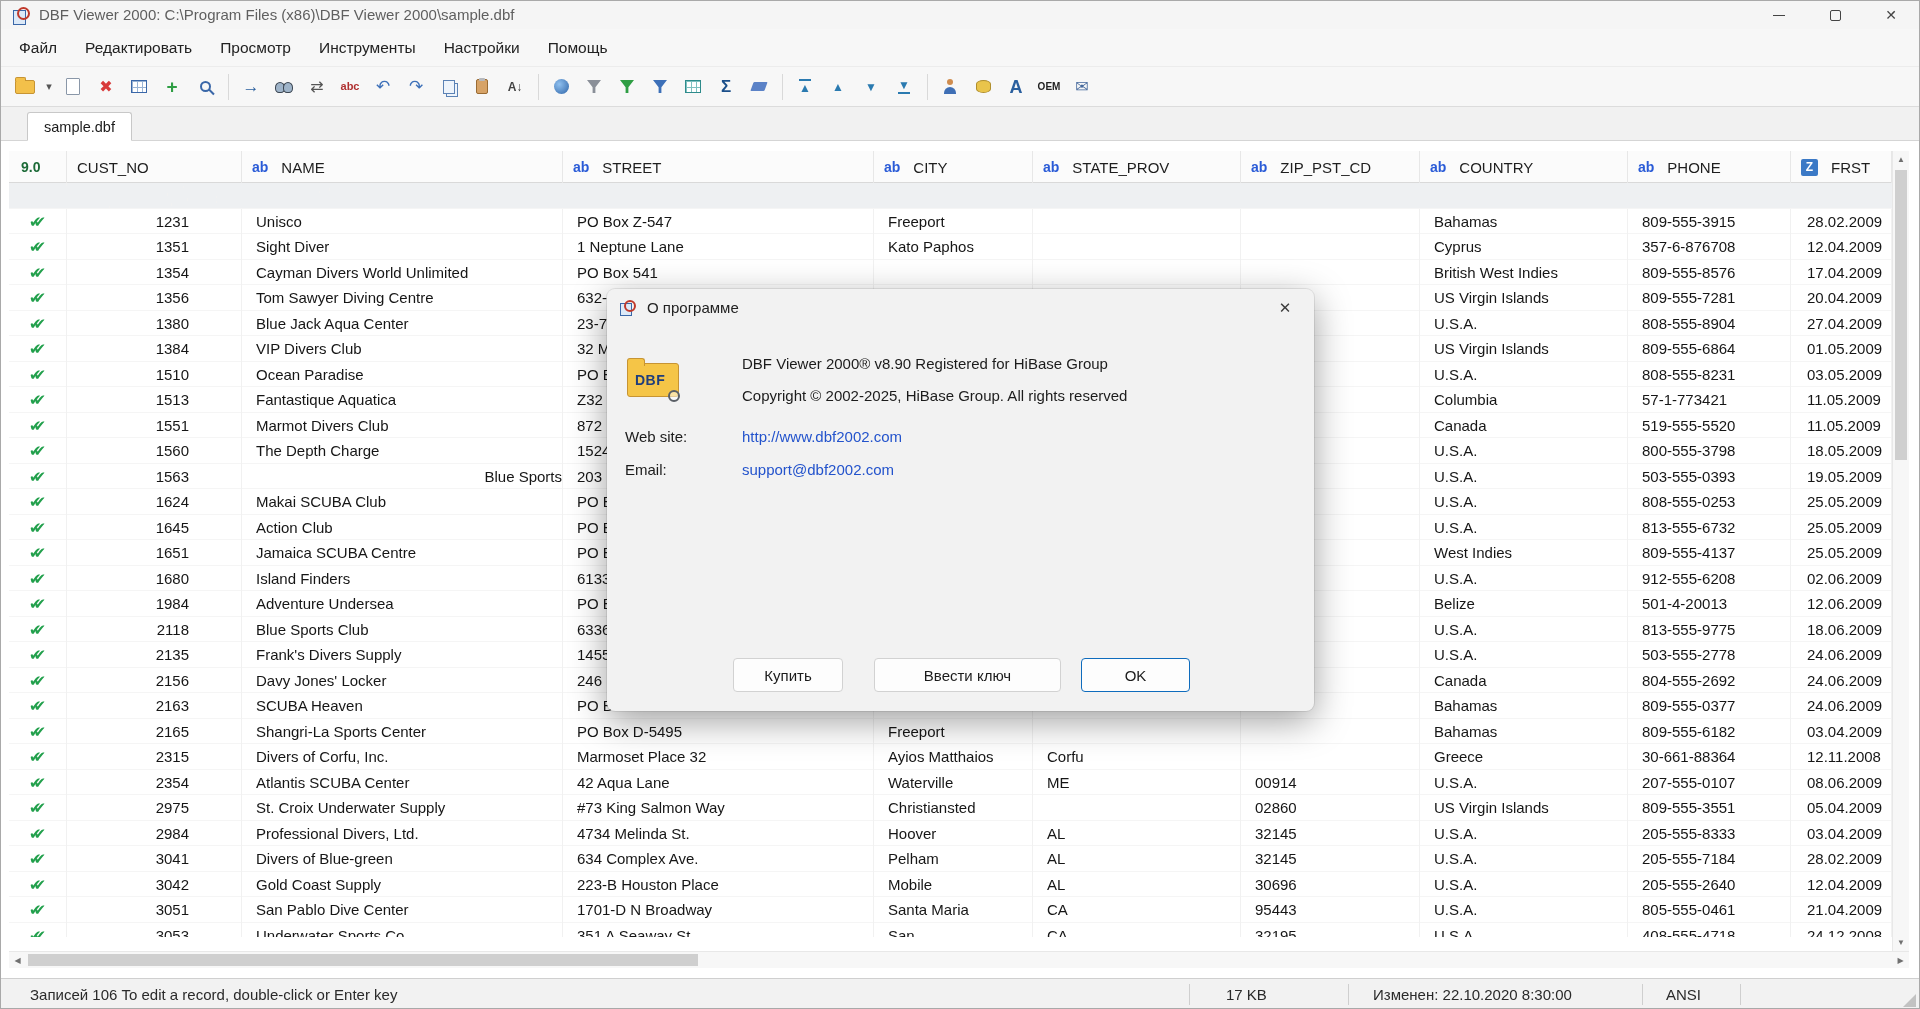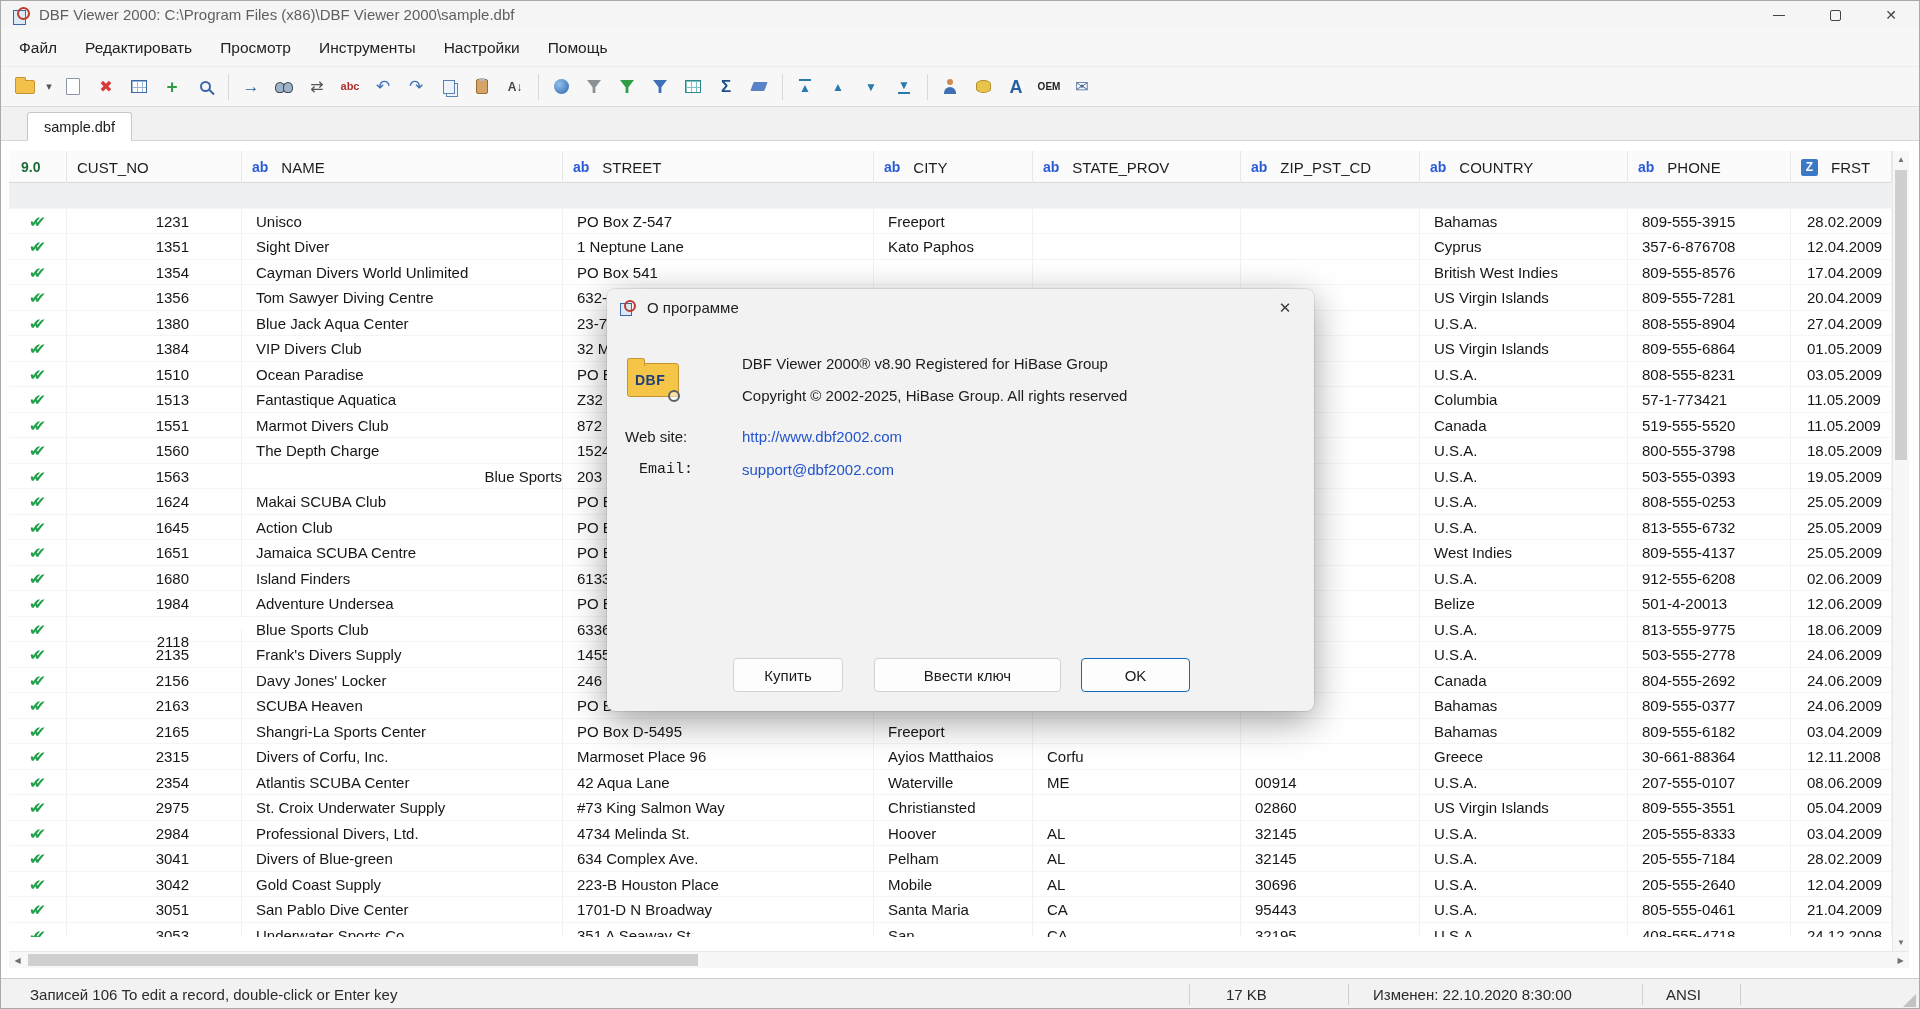--- a/index.html
+++ b/index.html
@@ -109,21 +109,21 @@
   .dlg-close::before { content:"\2715"; font-size:15px; color:#3c3c3c; }
   .dlg-logo { position:absolute; left:18px; top:64px; width:58px; height:50px; }
   .dlg-logo::before { content:""; position:absolute; left:2px; top:10px; right:4px; bottom:6px; background:#f5c547; border:1px solid #c79433; border-radius:3px; }
   .dlg-logo::after { content:""; position:absolute; top:5px; left:2px; width:16px; height:7px; background:#f5c547; border:1px solid #c79433; border-bottom:none; border-radius:3px 3px 0 0; }
   .dlg-logo-text { position:absolute; left:10px; top:19px; font-weight:700; color:#1f3e7c; font-size:14px; letter-spacing:.5px; z-index:2; }
   .dlg-logo-mag { position:absolute; right:3px; bottom:1px; width:12px; height:12px; border:2px solid #5a5f66; border-radius:50%; z-index:2; background:rgba(255,255,255,.5); }
   .dlg-line1 { position:absolute; left:135px; top:66px; color:#1c1c1c; }
   .dlg-line2 { position:absolute; left:135px; top:98px; color:#1c1c1c; }
   .dlg-weblabel { position:absolute; left:18px; top:139px; }
   .dlg-weblink { position:absolute; left:135px; top:139px; color:#2353cc; text-decoration:none; }
-  .dlg-emaillabel { position:absolute; left:32px; top:172px;font-family:Liberation Mono, monospace; }
+  .dlg-emaillabel { position:absolute; left:18px; top:172px; }
   .dlg-emaillink { position:absolute; left:135px; top:172px; color:#2353cc; text-decoration:none; }
   .dlg-btn { position:absolute; top:369px; height:34px; background:#fdfdfd; border:1px solid #d2d2d2; border-radius:4px; display:flex; align-items:center; justify-content:center; color:#1b1b1b; }
   .dlg-btn.buy { left:126px; width:110px; }
   .dlg-btn.key { left:267px; width:187px; }
   .dlg-btn.ok  { left:474px; width:109px; border:1.5px solid #0f6cbd; }
 </style>
 </head>
 <body>
 
 <div class="titlebar">
@@ -497,21 +497,21 @@
         <div class="td c2" style="width: 311px;">PO Bo</div>
         <div class="td c3" style="width: 159px;"></div>
         <div class="td c4" style="width: 208px;"></div>
         <div class="td c5" style="width: 179px;"></div>
         <div class="td c6" style="width: 208px;">Belize</div>
         <div class="td c7" style="width: 163px;">501-4-20013</div>
         <div class="td c8" style="width: 101px;">12.06.2009</div>
       </div>
       <div class="trow">
         <div class="td mark" style="width: 58px;"><span class="chk"></span></div>
-        <div class="td c0" style="width: 175px; margin-top: 12px;">2118</div>
+        <div class="td c0" style="width: 175px;">2118</div>
         <div class="td c1" style="width: 321px;">Blue Sports Club</div>
         <div class="td c2" style="width: 311px;">63365</div>
         <div class="td c3" style="width: 159px;"></div>
         <div class="td c4" style="width: 208px;"></div>
         <div class="td c5" style="width: 179px;"></div>
         <div class="td c6" style="width: 208px;">U.S.A.</div>
         <div class="td c7" style="width: 163px;">813-555-9775</div>
         <div class="td c8" style="width: 101px;">18.06.2009</div>
       </div>
       <div class="trow">
@@ -559,21 +559,21 @@
         <div class="td c4" style="width: 208px;"></div>
         <div class="td c5" style="width: 179px;"></div>
         <div class="td c6" style="width: 208px;">Bahamas</div>
         <div class="td c7" style="width: 163px;">809-555-6182</div>
         <div class="td c8" style="width: 101px;">03.04.2009</div>
       </div>
       <div class="trow">
         <div class="td mark" style="width: 58px;"><span class="chk"></span></div>
         <div class="td c0" style="width: 175px;">2315</div>
         <div class="td c1" style="width: 321px;">Divers of Corfu, Inc.</div>
-        <div class="td c2" style="width: 311px;">Marmoset Place 96</div>
+        <div class="td c2" style="width: 311px;">Marmoset Place 32</div>
         <div class="td c3" style="width: 159px;">Ayios Matthaios</div>
         <div class="td c4" style="width: 208px;">Corfu</div>
         <div class="td c5" style="width: 179px;"></div>
         <div class="td c6" style="width: 208px;">Greece</div>
         <div class="td c7" style="width: 163px;">30-661-88364</div>
         <div class="td c8" style="width: 101px;">12.11.2008</div>
       </div>
       <div class="trow">
         <div class="td mark" style="width: 58px;"><span class="chk"></span></div>
         <div class="td c0" style="width: 175px;">2354</div>

